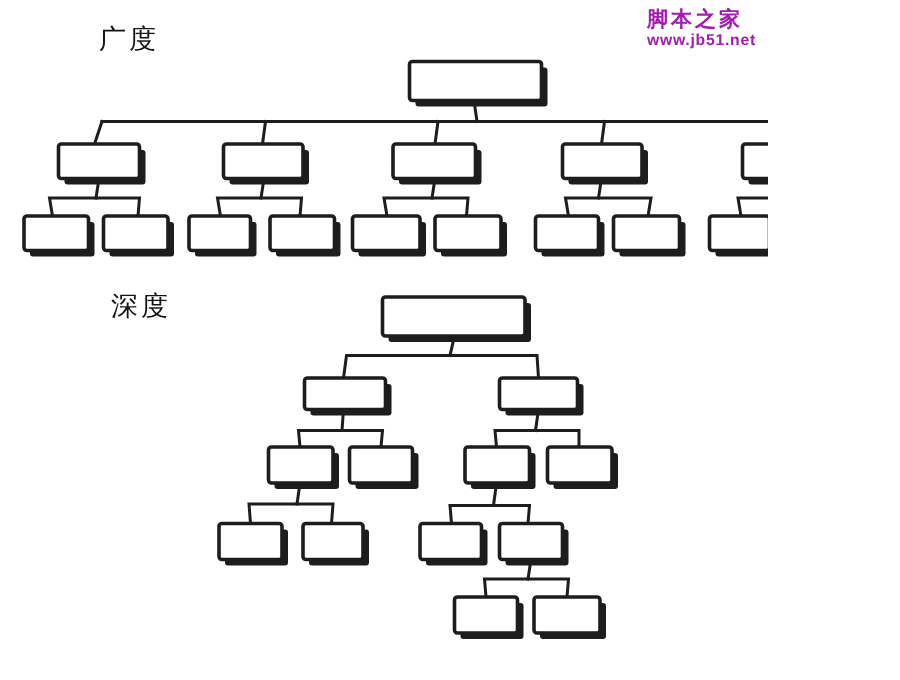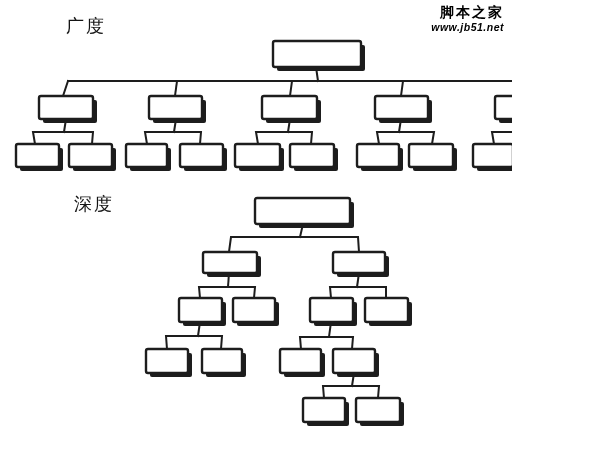--- a/index.html
+++ b/index.html
@@ -18,35 +18,34 @@
     color: #141414;
     letter-spacing: 2px;
     line-height: 1;
   }
   #label-breadth { left: 66px; top: 17px; }
   #label-depth  { left: 74px; top: 195px; }
   .watermark {
     position: absolute;
     top: 4px;
     right: 8px;
-    text-align: right;
-    color: #000000;
+    text-align: left;
+    color: #a21caf;
     line-height: 1.15;
   }
   .wm-title {
     font-size: 14px;
     font-weight: bold;
     letter-spacing: 2px;
   }
   .wm-url {
     font-size: 10.5px;
     font-weight: bold;
     letter-spacing: 0.5px;
     margin-top: 1px;
-    font-style: italic;
   }
   #diagram {
     position: absolute;
     left: 0;
     top: 0;
   }
 </style>
 </head>
 <body>
 

